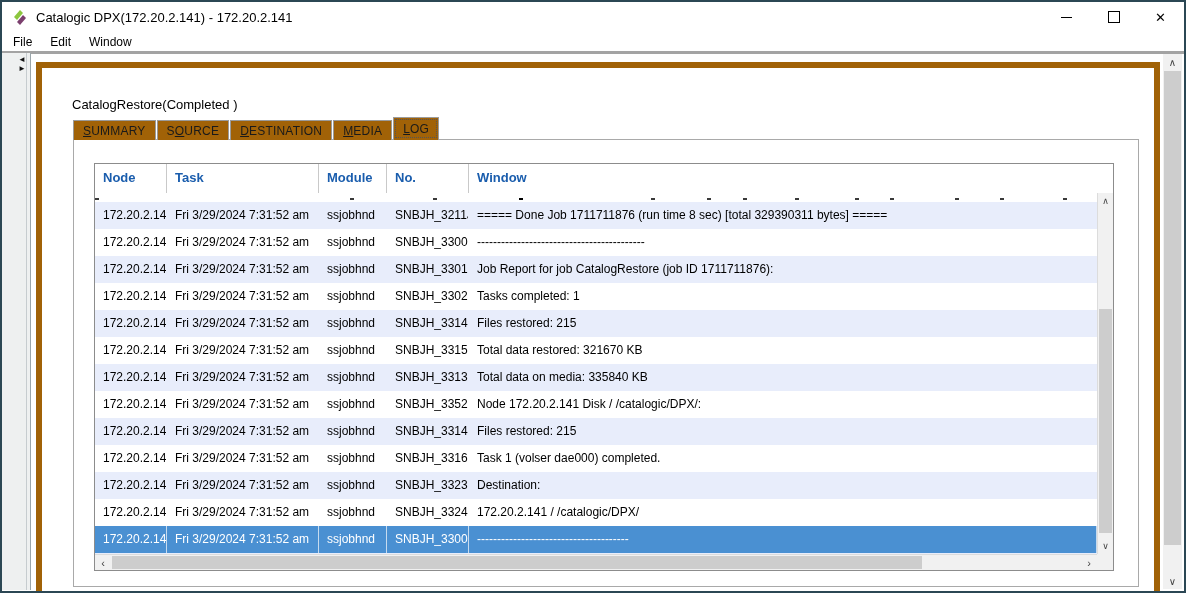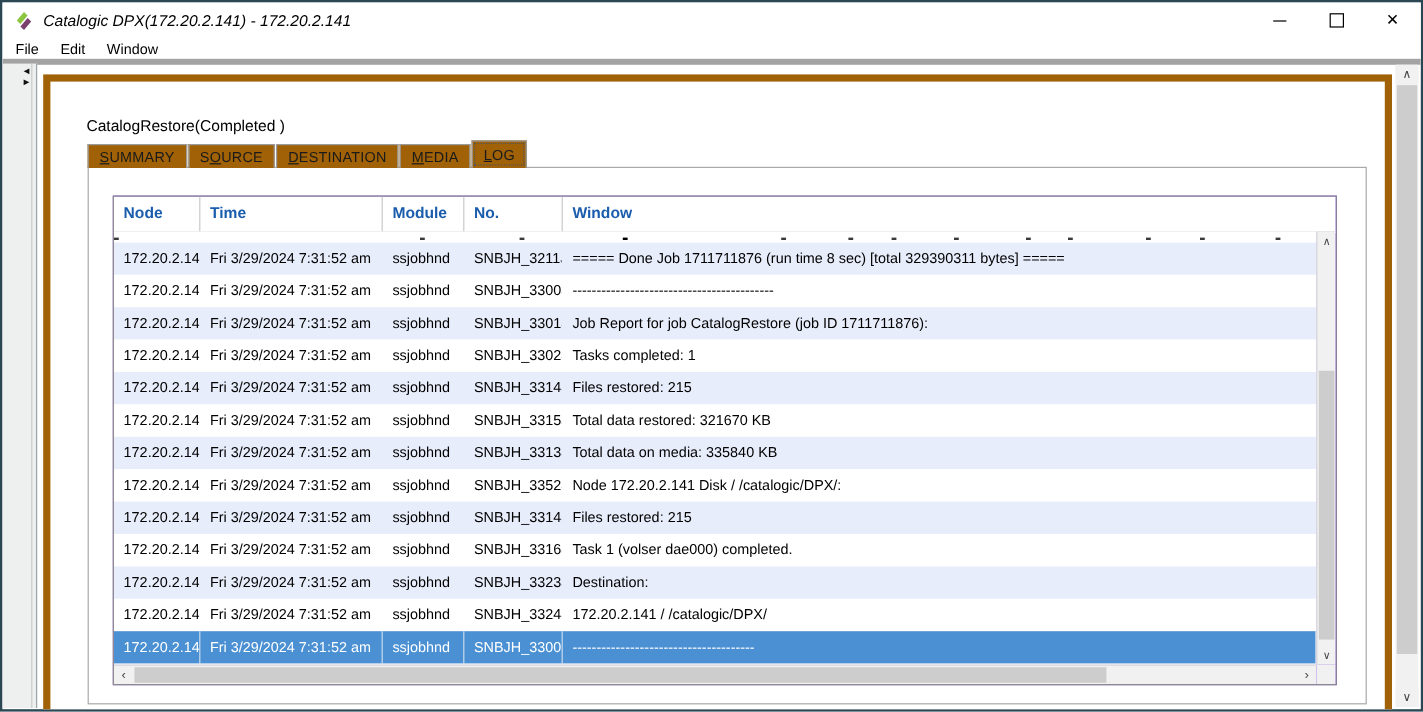--- a/index.html
+++ b/index.html
@@ -3,29 +3,29 @@
 <meta charset="utf-8">
 <style>
   html,body{margin:0;padding:0;}
   body{
     width:1186px;height:593px;position:relative;background:#ffffff;
     font-family:"Liberation Sans","DejaVu Sans",sans-serif;
     -webkit-font-smoothing:antialiased;overflow:hidden;
     box-sizing:border-box;border:2px solid #2B4754;
   }
   
-  .titlebar{position:absolute;left:0;top:0;width:100%;height:30px;background:#fff;display:flex;align-items:center;font-style:italic;}
+  .titlebar{position:absolute;left:0;top:0;width:100%;height:30px;background:#fff;display:flex;align-items:center;}
   .app-icon{width:17px;height:17px;margin:0 8px 0 9px;}
   .title-text{font-size:13px;color:#000;}
   .win-controls{position:absolute;right:0;top:0;height:30px;display:flex;}
   .win-btn{width:47px;height:30px;display:flex;align-items:center;justify-content:center;font-size:12px;color:#000;cursor:default;}
   .max-glyph{width:10px;height:10px;border:1px solid #000;display:inline-block;}
   .min-glyph{width:11px;height:0;border-top:1px solid #000;display:inline-block;}
   .close-glyph{font-size:13px;}
-  .menubar{position:absolute;left:0;top:30px;width:100%;height:22px;background:#fff;border-bottom:5px solid #a3a3a3;display:flex;align-items:center;padding-left:2px;box-sizing:border-box;}
+  .menubar{position:absolute;left:0;top:30px;width:100%;height:22px;background:#fff;border-bottom:3px solid #a3a3a3;display:flex;align-items:center;padding-left:2px;box-sizing:border-box;}
   .menu-item{font-size:12px;color:#000;padding:3px 9px;}
   
   .left-strip{position:absolute;left:0;top:51px;bottom:1px;width:28px;background:#eef0f0;border-right:1px solid #9aa5aa;}
   .left-strip .inner-line{position:absolute;right:3px;top:0;bottom:0;width:1px;background:#c6cccf;}
   .splitter-arrows{position:absolute;top:2px;right:4px;display:flex;flex-direction:column;line-height:9px;font-size:8px;color:#111;}
   
   .win-vscroll{position:absolute;right:2px;top:52px;bottom:2px;width:19px;background:#f1f1f1;}
   .win-vscroll .arrow{position:absolute;left:0;width:100%;height:16px;display:flex;align-items:center;justify-content:center;font-size:10px;color:#444;background:#f1f1f1;}
   .win-vscroll .arrow.up{top:0;}
   .win-vscroll .arrow.down{bottom:0;}
@@ -122,21 +122,21 @@
       <div class="tab">S<span class="u">O</span>URCE</div>
       <div class="tab"><span class="u">D</span>ESTINATION</div>
       <div class="tab"><span class="u">M</span>EDIA</div>
       <div class="tab active"><span class="u">L</span>OG</div>
     </div>
 
   <div class="content-box">
     <div class="logtable">
       <div class="thead" id="thead">
           <div class="th c0">Node</div>
-          <div class="th c1">Time</div>
+          <div class="th c1">Task</div>
           <div class="th c2">Module</div>
           <div class="th c3">No.</div>
           <div class="th c4">Window</div>
         </div>
 
       <div class="rows-viewport" id="tbody">
         <div class="cliprow">
             <div class="frag"></div>
           </div>
       <div class="row alt">

